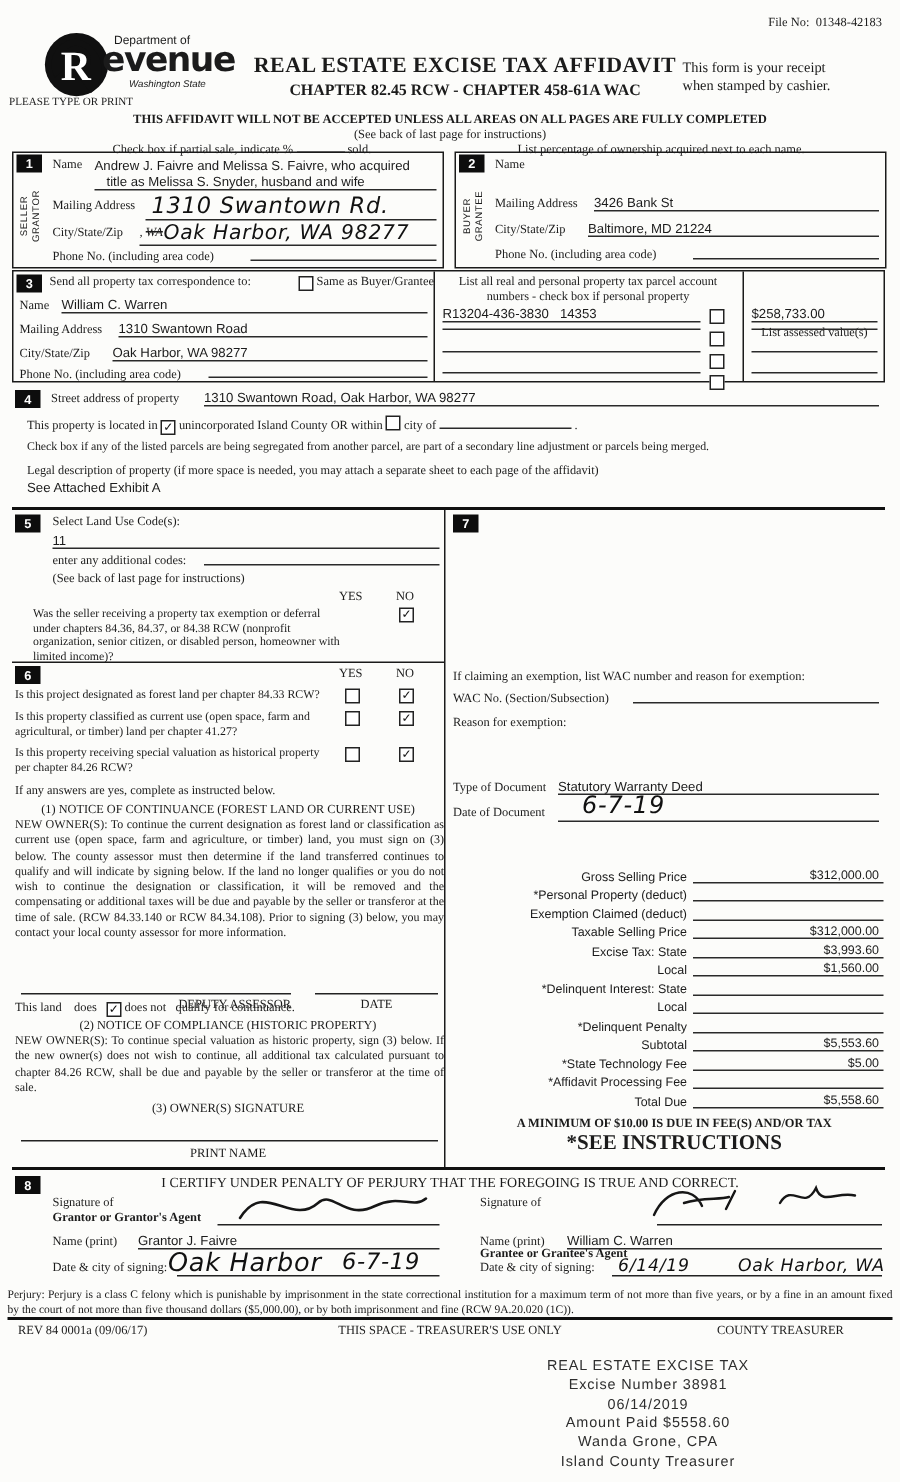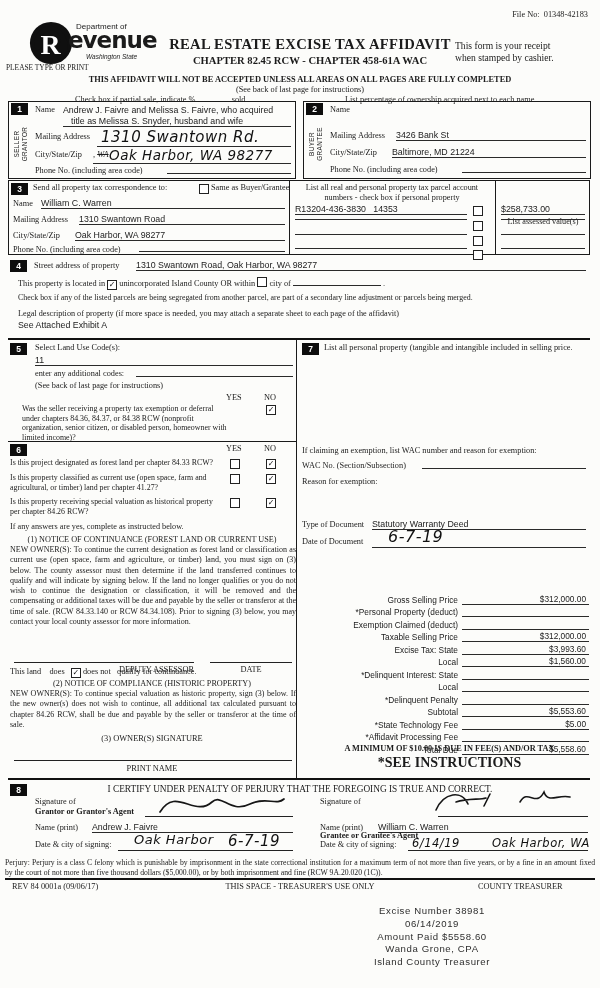--- a/index.html
+++ b/index.html
@@ -219,35 +219,34 @@
     <div class="abs ctr" style="left:0;top:339px;width:288px;font-size:8.2px;">(2) NOTICE OF COMPLIANCE (HISTORIC PROPERTY)</div>
     <div class="abs" style="left:2px;top:349px;width:286px;font-size:8px;line-height:10.3px;text-align:justify;">NEW OWNER(S):  To continue special valuation as historic property, sign (3) below.  If the new owner(s) does not wish to continue, all additional tax calculated pursuant to chapter 84.26 RCW, shall be due and payable by the seller or transferor at the time of sale.</div>
 
     <div class="abs ctr" style="left:0;top:394px;width:288px;font-size:8.4px;">(3) OWNER(S) SIGNATURE</div>
     <div class="abs sigline" style="left:6px;top:420px;width:278px;"></div>
     <div class="abs ctr" style="left:0;top:424px;width:288px;font-size:8.4px;">PRINT NAME</div>
   </div>
 
   <div class="abs" style="left:300px;top:340px;width:289px;height:438px;">
     <span class="numbox abs" style="left:2px;top:3px;">7</span>
-    <div class="abs" style="left:24px;top:3px;width:262px;font-size:8.3px;line-height:10px;">List all personal property (tangible and intangible included in selling price.</div>
 
     <div class="abs" style="left:2px;top:106px;font-size:8.3px;">If claiming an exemption, list WAC number and reason for exemption:</div>
     <span class="abs flabel" style="left:2px;top:121px;">WAC No. (Section/Subsection)</span>
     <div class="abs line" style="left:122px;top:128px;width:164px;"></div>
     <div class="abs" style="left:2px;top:137px;font-size:8.3px;">Reason for exemption:</div>
 
     <span class="abs flabel" style="left:2px;top:180px;">Type of Document</span>
     <span class="abs typed line" style="left:72px;top:179px;width:214px;">Statutory Warranty Deed</span>
     <span class="abs flabel" style="left:2px;top:197px;">Date of Document</span>
     <div class="abs line" style="left:72px;top:181px;width:214px;height:26px;">
       <span class="hand" style="position:absolute;left:16px;top:6px;font-size:16px;">6-7-19</span>
     </div>
 
-    <div class="abs" style="left:0;top:252px;width:289px;">
+    <div class="abs" style="left:0;top:236px;width:289px;">
       <div class="mrow">
           <span class="ml">Gross Selling Price</span>
           <div class="mv">$312,000.00</div>
         </div>
       <div class="mrow">
           <span class="ml">*Personal Property (deduct)</span>
           <div class="mv"></div>
         </div>
       <div class="mrow">
           <span class="ml">Exemption Claimed (deduct)</span>
@@ -303,24 +302,24 @@
     <span class="numbox abs" style="left:10px;top:2px;">8</span>
     <div class="abs ctr" style="left:0;top:2px;width:600px;font-size:9.3px;">I CERTIFY UNDER PENALTY OF PERJURY THAT THE FOREGOING IS TRUE AND CORRECT.</div>
 
     <div class="abs flabel" style="left:35px;top:15px;">Signature of</div>
     <div class="abs flabel b" style="left:35px;top:25px;">Grantor or Grantor's Agent</div>
     <div class="abs sigline" style="left:145px;top:34px;width:148px;"></div>
     <svg class="abs" style="left:150px;top:8px;" width="140" height="28" viewBox="0 0 140 28">
       <path d="M10 22 C 26 -4, 44 28, 62 12 C 72 3, 80 24, 100 14 C 116 6, 126 16, 134 9" fill="none" stroke="#161616" stroke-width="1.7" stroke-linecap="round"></path>
     </svg>
     <span class="abs flabel" style="left:35px;top:41px;">Name (print)</span>
-    <span class="abs typed line" style="left:92px;top:40px;width:201px;">Andrew J. Faivre</span>
+    <span class="abs typed line" style="left:92px;top:40px;width:201px;">Grantor J. Faivre</span>
     <span class="abs flabel" style="left:35px;top:58px;">Date &amp; city of signing:</span>
     <div class="abs sigline" style="left:118px;top:68px;width:175px;"></div>
-    <span class="hand abs" style="left:134px;top:50px;font-size:13px;white-space:nowrap;">Oak Harbor</span>
+    <span class="hand abs" style="left:112px;top:50px;font-size:17px;white-space:nowrap;">Oak Harbor</span>
     <span class="hand abs" style="left:228px;top:50px;font-size:15px;white-space:nowrap;">6-7-19</span>
 
     <div class="abs flabel" style="left:320px;top:15px;">Signature of</div>
     <div class="abs flabel b" style="left:320px;top:25px;margin-top:24px;">Grantee or Grantee's Agent</div>
     <div class="abs sigline" style="left:438px;top:34px;width:150px;"></div>
     <svg class="abs" style="left:428px;top:2px;" width="160" height="34" viewBox="0 0 160 34">
       <path d="M8 26 C 16 8, 34 6, 40 20 M28 18 C 40 14, 52 16, 58 14 M56 22 L 62 10" fill="none" stroke="#161616" stroke-width="1.6" stroke-linecap="round"></path>
       <path d="M92 18 C 100 4, 108 24, 116 8 C 120 20, 130 10, 142 13" fill="none" stroke="#161616" stroke-width="1.6" stroke-linecap="round"></path>
     </svg>
     <span class="abs flabel" style="left:320px;top:41px;">Name (print)</span>
@@ -331,20 +330,21 @@
     <span class="hand abs" style="left:492px;top:54px;font-size:11.5px;white-space:nowrap;">Oak Harbor, WA</span>
   </div>
 
   <div class="abs" style="left:5px;top:858px;width:590px;font-size:7.7px;line-height:9.6px;text-align:justify;">Perjury:  Perjury is a class C felony which is punishable by imprisonment in the state correctional institution for a maximum term of not more than five years, or by a fine in an amount fixed by the court of not more than five thousand dollars ($5,000.00), or by both imprisonment and fine (RCW 9A.20.020 (1C)).</div>
   <div class="abs" style="left:5px;top:878px;width:590px;height:2px;background:#111;"></div>
   <div class="abs flabel" style="left:12px;top:882px;">REV 84 0001a (09/06/17)</div>
   <div class="abs ctr flabel" style="left:150px;top:882px;width:300px;">THIS SPACE - TREASURER'S USE ONLY</div>
   <div class="abs flabel" style="left:478px;top:882px;">COUNTY TREASURER</div>
 
   <div class="abs ctr" style="left:322px;top:905px;width:220px;font-family:'Liberation Sans',sans-serif;font-size:9.6px;line-height:12.8px;letter-spacing:.6px;color:#2e2e2e;">
+    <div>REAL ESTATE EXCISE TAX</div>
     <div>Excise Number 38981</div>
     <div>06/14/2019</div>
     <div>Amount Paid $5558.60</div>
     <div>Wanda Grone, CPA</div>
     <div>Island County Treasurer</div>
   </div>
 
 </div>
 
 </body></html>

